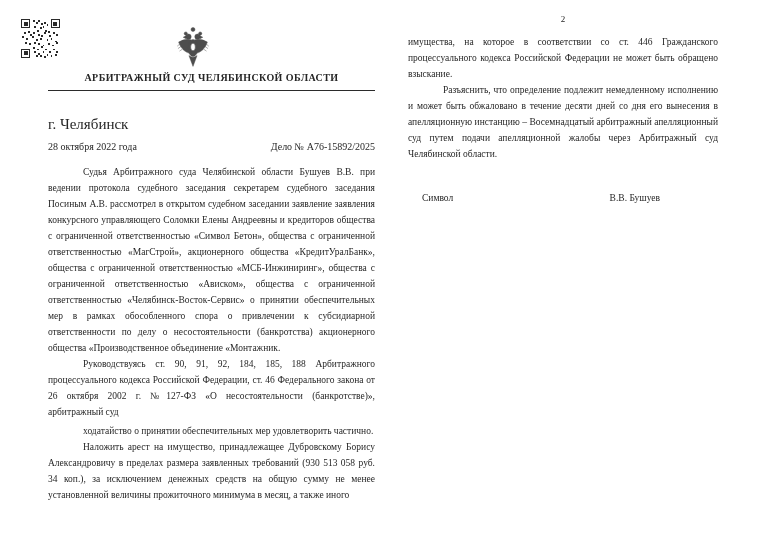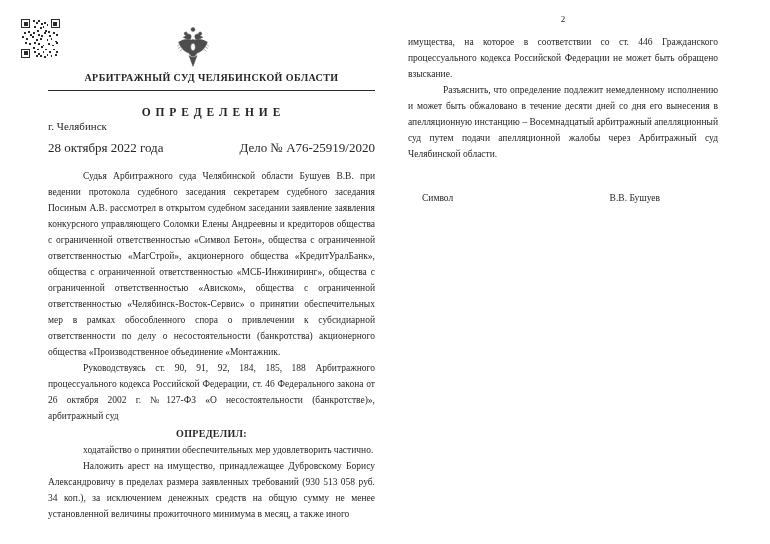--- a/index.html
+++ b/index.html
@@ -25,22 +25,22 @@
   .court-name{
     margin-top:72px;text-align:center;font-weight:bold;
     font-size:10px;letter-spacing:0.4px;white-space:nowrap;
   }
   .header-rule{border:0;border-top:1.6px solid #2b2b2b;margin:7px 0 0 0;}
 
   .doc-title{
     margin-top:15px;text-align:center;font-weight:bold;
     font-size:11.5px;letter-spacing:1px;
   }
-  .city-line{margin-top:2px;font-size:11px;}
-  .date-row{margin-top:8px;font-size:13px;display:flex;justify-content:space-between;}
+  .city-line{margin-top:25px;font-size:15px;}
+  .date-row{margin-top:8px;font-size:10px;display:flex;justify-content:space-between;}
 
   .body-text{font-size:9.5px;line-height:16px;text-align:justify;}
   .body-text p{margin:0;text-indent:35px;}
   .para-block{margin-top:12px;}
   p.no-indent{text-indent:0;}
 
   .resolution-heading{
     margin-top:4px;text-align:center;font-weight:bold;font-size:10px;
     letter-spacing:0.3px;
   }
@@ -149,35 +149,33 @@
           <path d="M15.5,33 L20,45 L24.5,33 Q20,36.5 15.5,33 Z"></path>
         </g>
         <ellipse cx="20" cy="23.5" rx="2.6" ry="4.2" fill="#ffffff" stroke="#4d4d4d" stroke-width="0.6"></ellipse>
       </svg>
     </div>
 
     <div class="content-1">
       <div class="court-name">АРБИТРАЖНЫЙ СУД ЧЕЛЯБИНСКОЙ ОБЛАСТИ</div>
       <hr class="header-rule">
 
-      <div class="doc-title">О П Р Е Д Е Л Е Н И Е</div>
 
       <div class="city-line">г. Челябинск</div>
 
       <div class="date-row">
         <span>28 октября 2022 года</span>
-        <span>Дело № А76-25919/2020</span>
+        <span>Дело № А76-15892/2025</span>
       </div>
 
       <div class="body-text para-block">
         <p>Судья Арбитражного суда Челябинской области Бушуев В.В. при ведении протокола судебного заседания секретарем судебного заседания Посиным А.В. рассмотрел в открытом судебном заседании заявление заявления конкурсного управляющего Соломки Елены Андреевны и кредиторов общества с ограниченной ответственностью «Символ Бетон», общества с ограниченной ответственностью «МагСтрой», акционерного общества «КредитУралБанк», общества с ограниченной ответственностью «МСБ-Инжиниринг», общества с ограниченной ответственностью «Ависком», общества с ограниченной ответственностью «Челябинск-Восток-Сервис» о принятии обеспечительных мер в рамках обособленного спора о привлечении к субсидиарной ответственности по делу о несостоятельности (банкротства) акционерного общества «Производственное объединение «Монтажник.</p>
         <p>Руководствуясь ст. 90, 91, 92, 184, 185, 188 Арбитражного процессуального кодекса Российской Федерации, ст. 46 Федерального закона от 26 октября 2002 г. №127-ФЗ «О несостоятельности (банкротстве)», арбитражный суд</p>
       </div>
 
-      <div class="resolution-heading">ОПРЕДЕЛИЛ:</div>
 
       <div class="body-text resolution-body">
         <p>ходатайство о принятии обеспечительных мер удовлетворить частично.</p>
         <p>Наложить арест на имущество, принадлежащее Дубровскому Борису Александровичу в пределах размера заявленных требований (930 513 058 руб. 34 коп.), за исключением денежных средств на общую сумму не менее установленной величины прожиточного минимума в месяц, а также иного</p>
       </div>
     </div>
   </div>
 
   <div class="page page-2">
     <div class="content-2">

